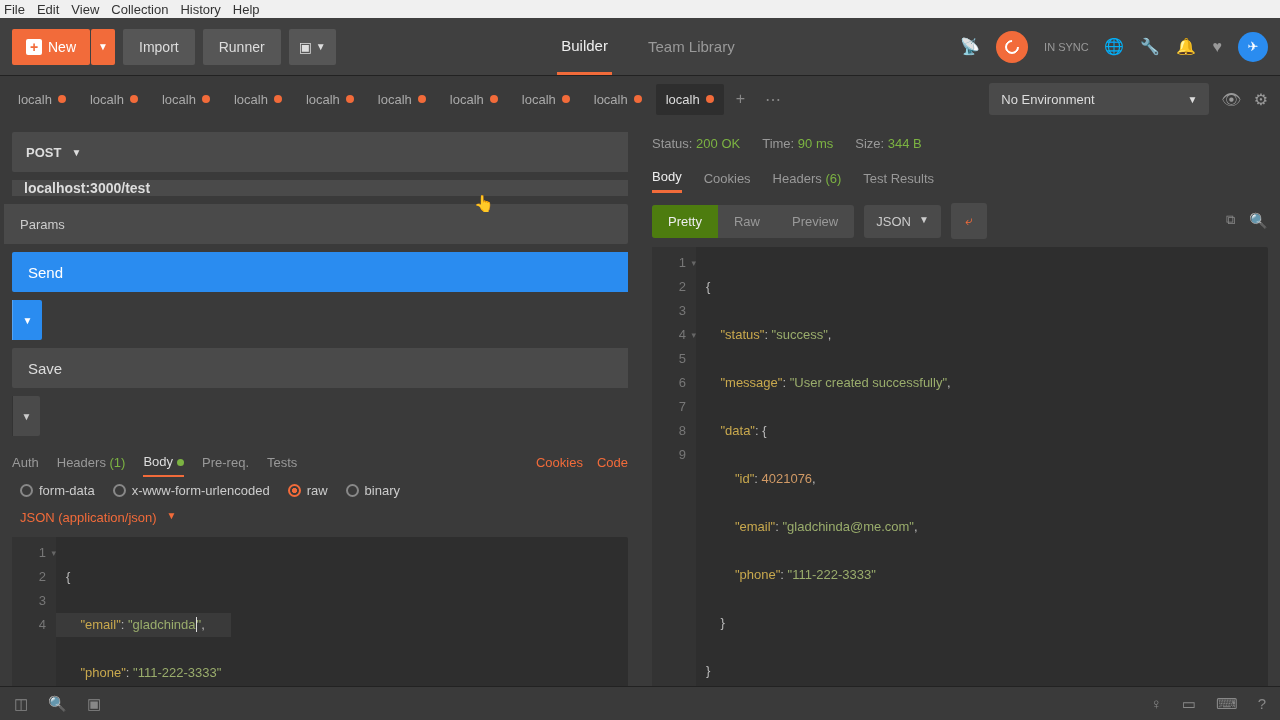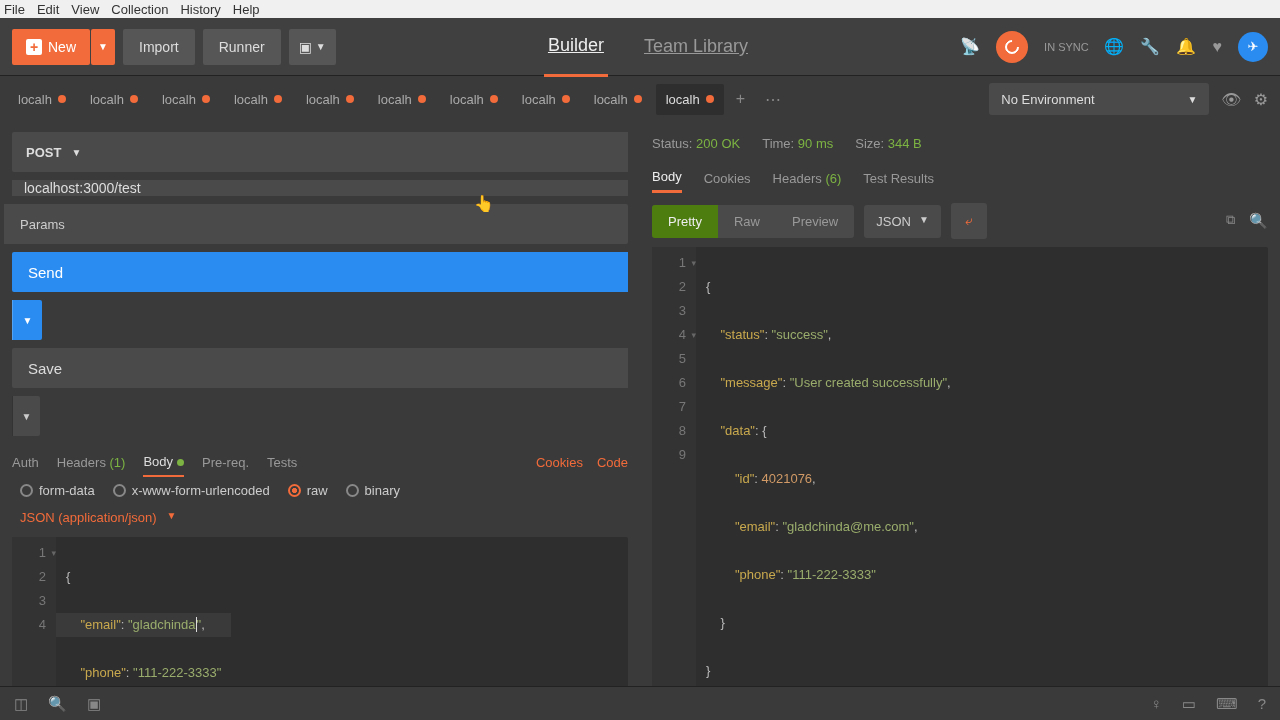--- a/index.html
+++ b/index.html
@@ -7,21 +7,21 @@
 
 .menubar { background: #f0f0f0; height: 18px; display: flex; align-items: center; padding: 0 4px; gap: 12px; color: #333; font-size: 13px; }
 .menubar span { cursor: pointer; }
 
 .topbar { background: #404040; height: 58px; display: flex; align-items: center; padding: 0 12px; border-bottom: 1px solid #222; }
 .new-btn { background: #f26b3a; color: #fff; height: 36px; padding: 0 14px; display: flex; align-items: center; gap: 6px; font-size: 14px; font-weight: 500; border-radius: 2px; cursor: pointer; }
 .new-btn .plus { background: #fff; color: #f26b3a; width: 16px; height: 16px; display: flex; align-items: center; justify-content: center; font-weight: bold; border-radius: 2px; font-size: 14px; }
 .new-caret { background: #f26b3a; height: 36px; width: 24px; display: flex; align-items: center; justify-content: center; color: #fff; margin-left: 1px; border-radius: 2px; cursor: pointer; }
 .toolbar-btn { background: #565656; color: #ddd; height: 36px; padding: 0 16px; display: flex; align-items: center; margin-left: 8px; border-radius: 2px; font-size: 14px; cursor: pointer; }
 .topbar-center { flex: 1; display: flex; justify-content: center; gap: 32px; align-items: center; }
-.topbar-center .tab { padding: 18px 4px; color: #999; font-size: 18px; cursor: pointer; text-decoration: underline; }
+.topbar-center .tab { padding: 18px 4px; color: #999; font-size: 15px; cursor: pointer; }
 .topbar-center .tab.active { color: #eee; border-bottom: 3px solid #f26b3a; }
 .topbar-right { display: flex; align-items: center; gap: 16px; }
 .sync-orb { width: 32px; height: 32px; border-radius: 50%; background: #f26b3a; display: flex; align-items: center; justify-content: center; }
 .sync-orb-inner { width: 14px; height: 14px; border: 2px solid #fff; border-radius: 50%; border-top-color: transparent; transform: rotate(45deg); }
 .icon { color: #999; cursor: pointer; font-size: 16px; }
 .user-badge { width: 30px; height: 30px; border-radius: 50%; background: #2a8cf0; display: flex; align-items: center; justify-content: center; color: #fff; }
 
 .envbar { display: flex; height: 46px; }
 .tabs-row { flex: 1; display: flex; align-items: center; padding: 0 8px; gap: 4px; }
 .req-tab { background: transparent; padding: 8px 10px; display: flex; align-items: center; gap: 6px; color: #aaa; font-size: 13px; cursor: pointer; border-radius: 2px; }
@@ -29,21 +29,21 @@
 .dot { width: 8px; height: 8px; border-radius: 50%; background: #f26b3a; }
 .tab-add { color: #888; padding: 8px; cursor: pointer; font-size: 16px; }
 .env-right { display: flex; align-items: center; padding: 0 12px; gap: 12px; }
 .env-select { background: #4a4a4a; height: 32px; width: 220px; padding: 0 12px; display: flex; align-items: center; justify-content: space-between; color: #ddd; border-radius: 3px; cursor: pointer; }
 
 .workarea { display: flex; height: 590px; }
 .left-pane, .right-pane { flex: 1; padding: 10px 12px; display: flex; flex-direction: column; }
 
 .request-row { display: flex; gap: 8px; margin-bottom: 12px; flex-direction: column; }
 .method-box { background: #4a4a4a; height: 40px; padding: 0 14px; display: flex; align-items: center; gap: 10px; color: #ddd; font-weight: 600; border-radius: 2px 0 0 2px; cursor: pointer; }
-.url-box { background: #4a4a4a; height: 40px; flex: 1; padding: 0 12px; display: flex; align-items: center; color: #ddd; border: none; outline: none; font-size: 14px; }
+.url-box { background: #4a4a4a; height: 40px; flex: 1; padding: 0 12px; display: flex; align-items: center; color: #ddd; border: none; outline: none; font-size: 14px; font-weight: bold; }
 .params-btn { background: #4a4a4a; height: 40px; padding: 0 16px; display: flex; align-items: center; color: #ccc; border-radius: 0 2px 2px 0; margin-left: -8px; cursor: pointer; }
 .send-btn { background: #2a8cf0; color: #fff; height: 40px; padding: 0 16px; display: flex; align-items: center; font-weight: 500; border-radius: 2px 0 0 2px; cursor: pointer; font-size: 15px; position: relative; }
 .send-caret { background: #2a8cf0; height: 40px; width: 30px; display: flex; align-items: center; justify-content: center; color: #fff; border-radius: 0 2px 2px 0; border-left: 1px solid rgba(255,255,255,0.2); cursor: pointer; }
 .save-btn { background: #4a4a4a; color: #ddd; height: 40px; padding: 0 16px; display: flex; align-items: center; border-radius: 2px 0 0 2px; cursor: pointer; font-size: 15px; }
 .save-caret { background: #4a4a4a; height: 40px; width: 28px; display: flex; align-items: center; justify-content: center; border-radius: 0 2px 2px 0; border-left: 1px solid #333; cursor: pointer; }
 
 .subtabs { display: flex; gap: 18px; align-items: center; }
 .subtab { color: #999; padding: 6px 0; cursor: pointer; font-size: 13px; }
 .subtab.active { color: #ddd; border-bottom: 2px solid #f26b3a; }
 .count { color: #7cb342; }

